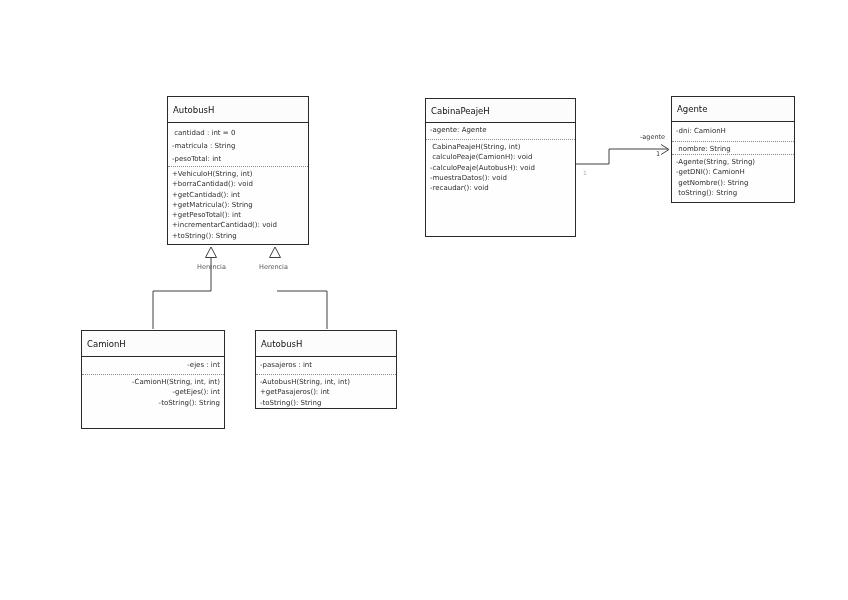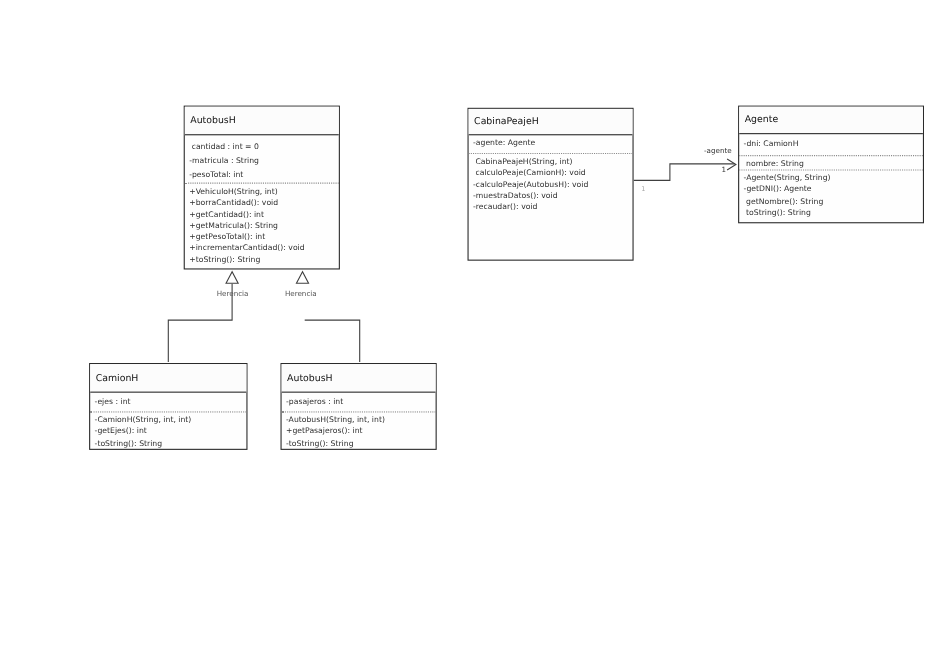--- a/index.html
+++ b/index.html
@@ -25,26 +25,26 @@
   #c-vehiculoh{left:167px;top:96px;width:142px;height:149px;}
   #c-vehiculoh .sec-a{height:43px;padding-top:4px;}
   #c-vehiculoh .sec-a .row{line-height:13px;}
 
   #c-cabinapeajeh{left:425px;top:98px;width:151px;height:139px;}
   #c-cabinapeajeh .uml-title{height:23px;}
   #c-cabinapeajeh .sec-a{height:16px;}
   #c-cabinapeajeh .sec-b{height:37px;padding-top:3px;}
   #c-cabinapeajeh .sec-b .row{line-height:10.3px;}
 
-  #c-agente{left:671px;top:96px;width:169px;height:107px;}
+  #c-agente{left:671px;top:96px;width:124px;height:107px;}
   #c-agente .uml-title{height:24px;}
   #c-agente .sec-a{height:19px;padding-top:4px;}
   #c-agente .sec-b{height:13px;padding-top:2px;}
 
-  #c-camionh{left:81px;top:330px;width:144px;height:79px;}
+  #c-camionh{left:81px;top:330px;width:144px;height:99px;text-align:right;}
   #c-camionh .uml-title{height:25px;}
   #c-camionh .sec-a{height:17px;padding-top:3px;}
 
   #c-autobush{left:255px;top:330px;width:142px;height:79px;}
   #c-autobush .uml-title{height:25px;text-align:center;}
   #c-autobush .sec-a{height:17px;padding-top:3px;}
 
   
   .lbl{position:absolute;font-size:6.5px;color:#555;white-space:nowrap;}
   #lbl-herencia-left{left:197px;top:263px;}
@@ -108,21 +108,21 @@
   <div class="uml-class" id="c-agente">
     <div class="uml-title">Agente</div>
     <div class="uml-section sec-a">
         <div class="row">-dni: CamionH</div>
       </div>
     <div class="uml-section sec-b">
         <div class="row"> nombre: String</div>
       </div>
     <div class="uml-section last">
         <div class="row">-Agente(String, String)</div>
-        <div class="row">-getDNI(): Agente</div>
+        <div class="row">-getDNI(): CamionH</div>
         <div class="row"> getNombre(): String</div>
         <div class="row"> toString(): String</div>
       </div>
   </div>
 
   <div class="uml-class" id="c-camionh">
     <div class="uml-title">CamionH</div>
     <div class="uml-section sec-a">
         <div class="row">-ejes : int</div>
       </div>

